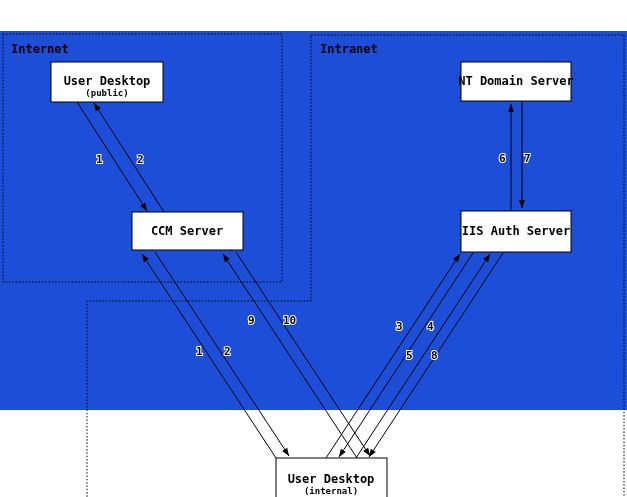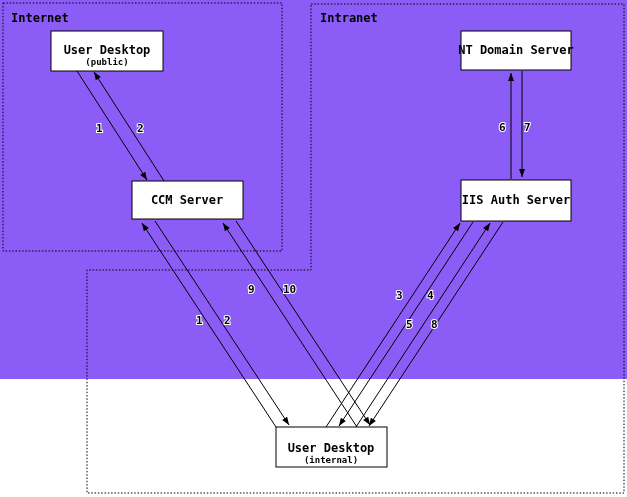--- a/index.html
+++ b/index.html
@@ -8,21 +8,22 @@
     background: #ffffff;
     width: 627px;
     height: 497px;
     overflow: hidden;
     font-family: "DejaVu Sans Mono", "Liberation Mono", monospace;
   }
   #stage {
     position: relative;
     width: 627px;
     height: 379px;
-    background: #8b5cf6;
+    background: #1d4ed8;
+    margin-top: 31px;
   }
   svg { display: block; }
   .zone-border {
     fill: none;
     stroke: #000000;
     stroke-width: 1;
     stroke-dasharray: 1.5 1.8;
   }
   .zone-label {
     font-family: "DejaVu Sans Mono", "Liberation Mono", monospace;

